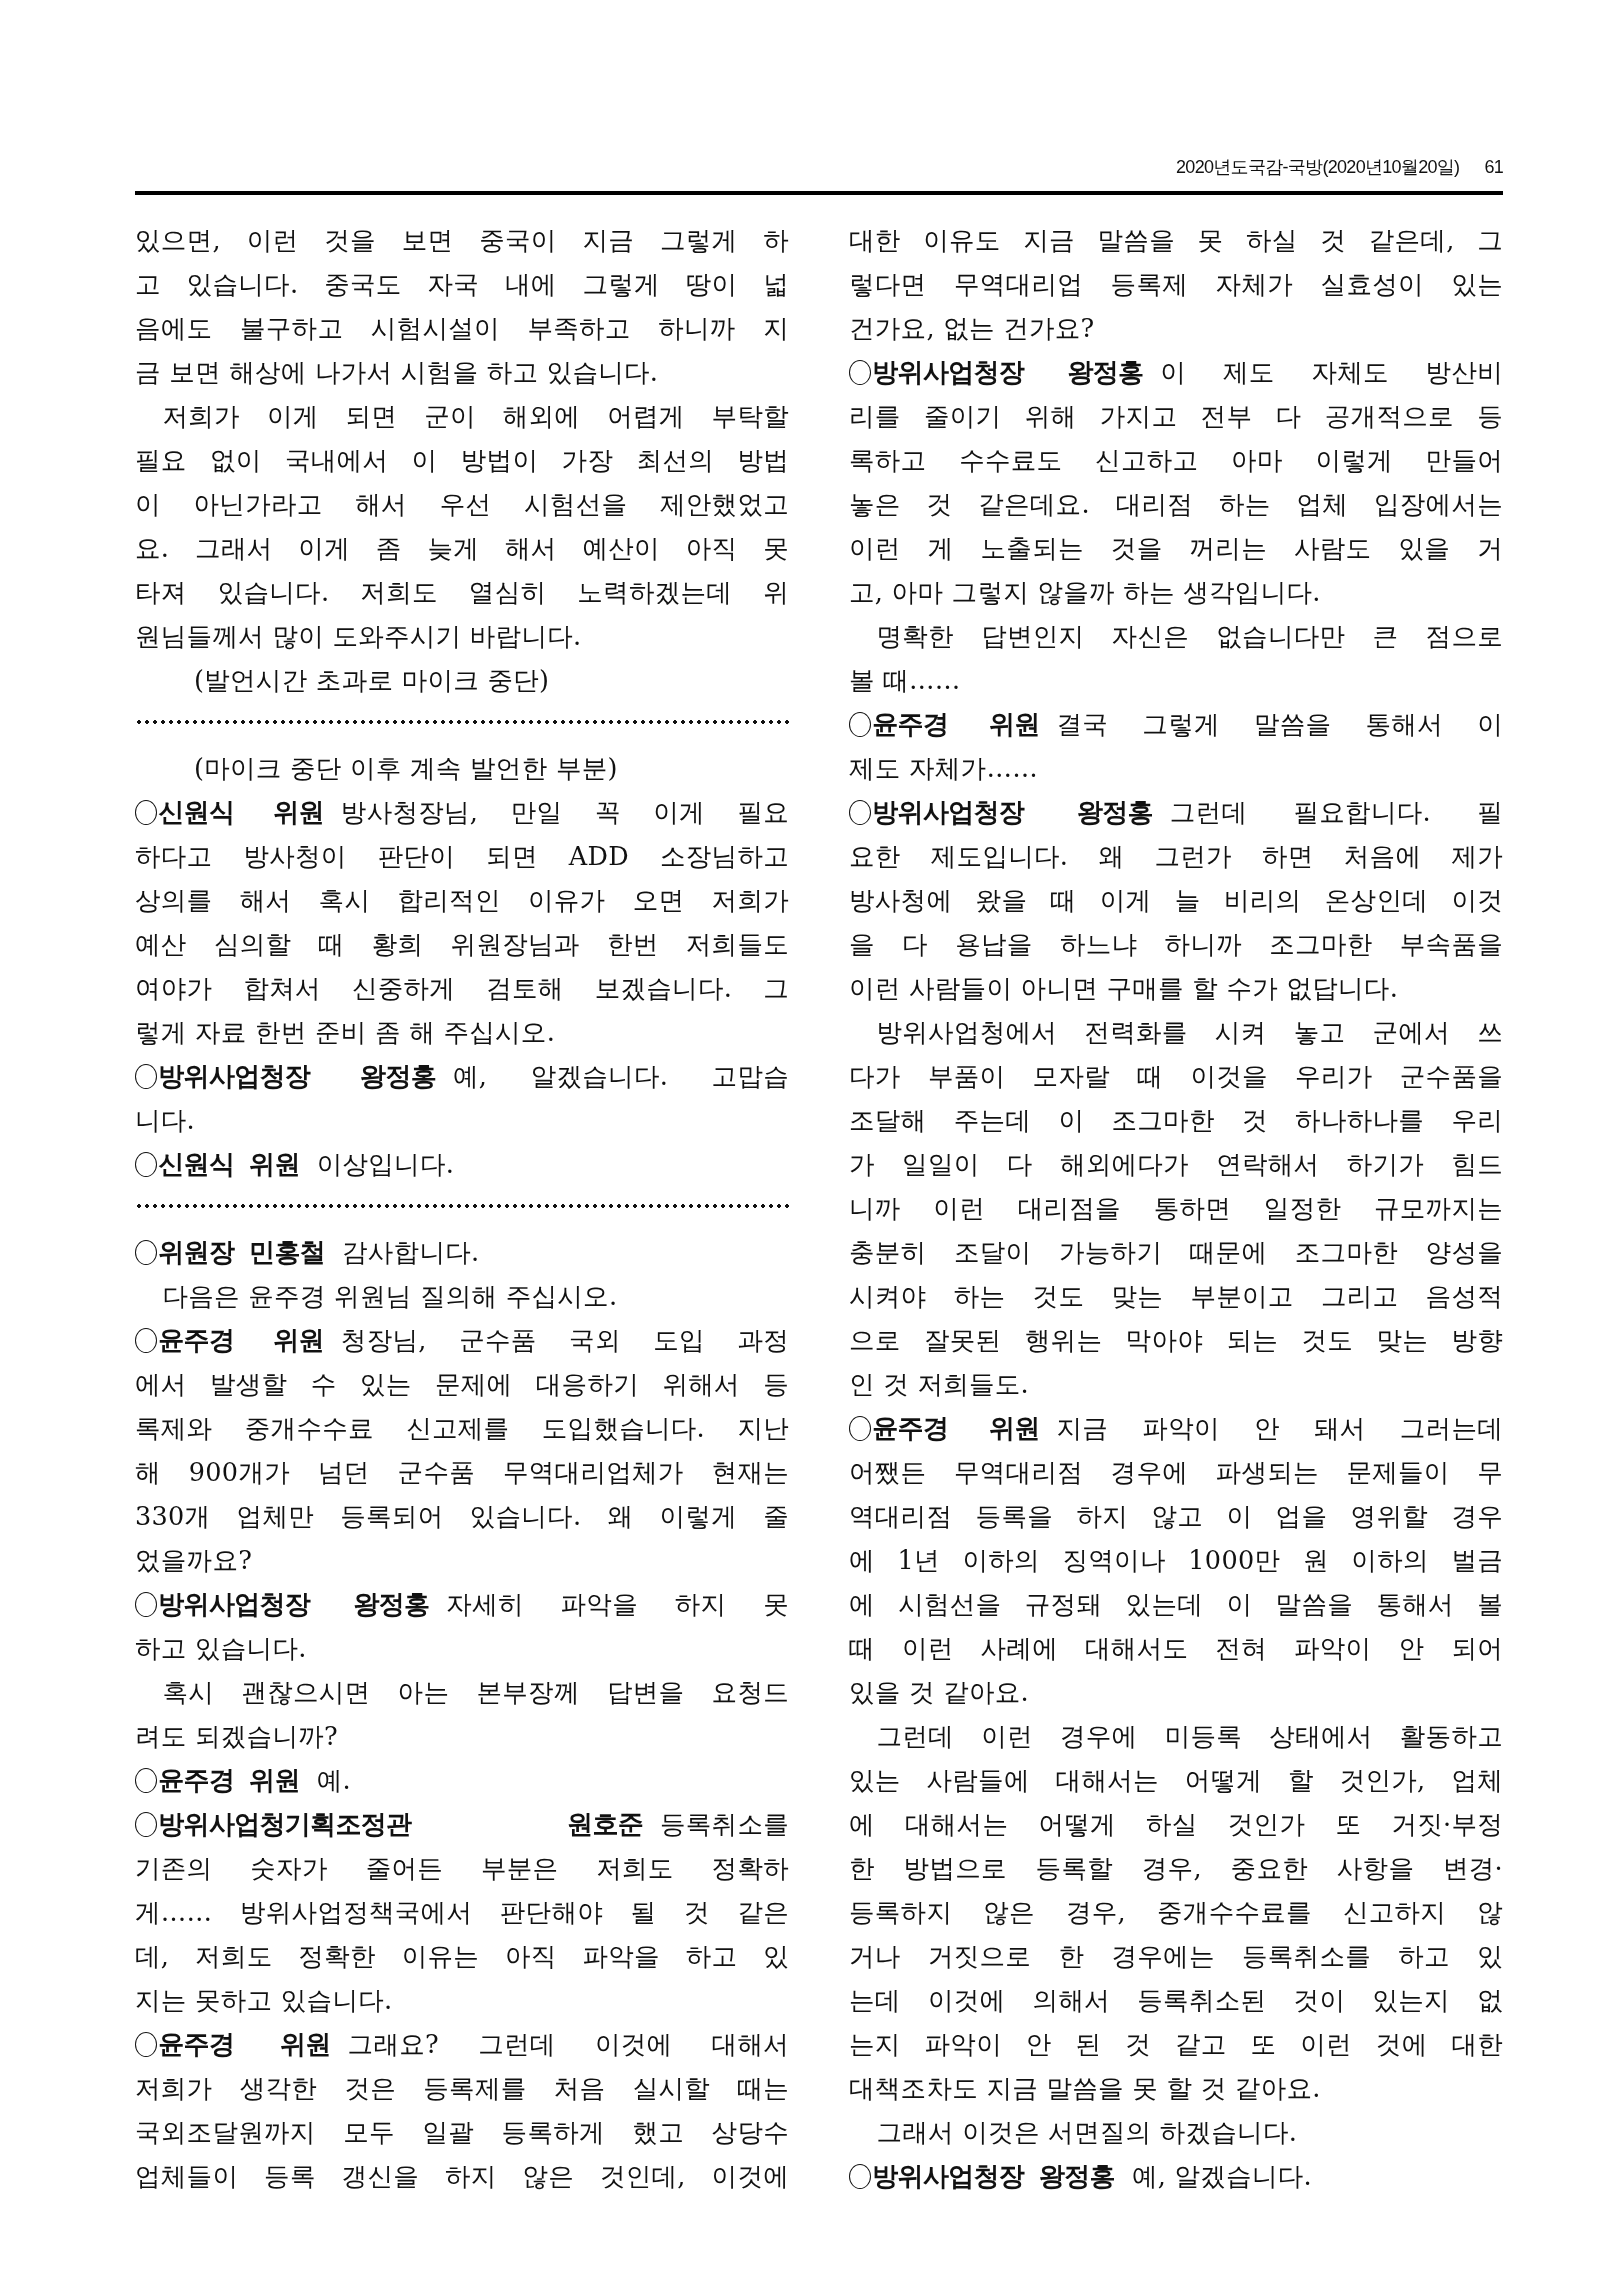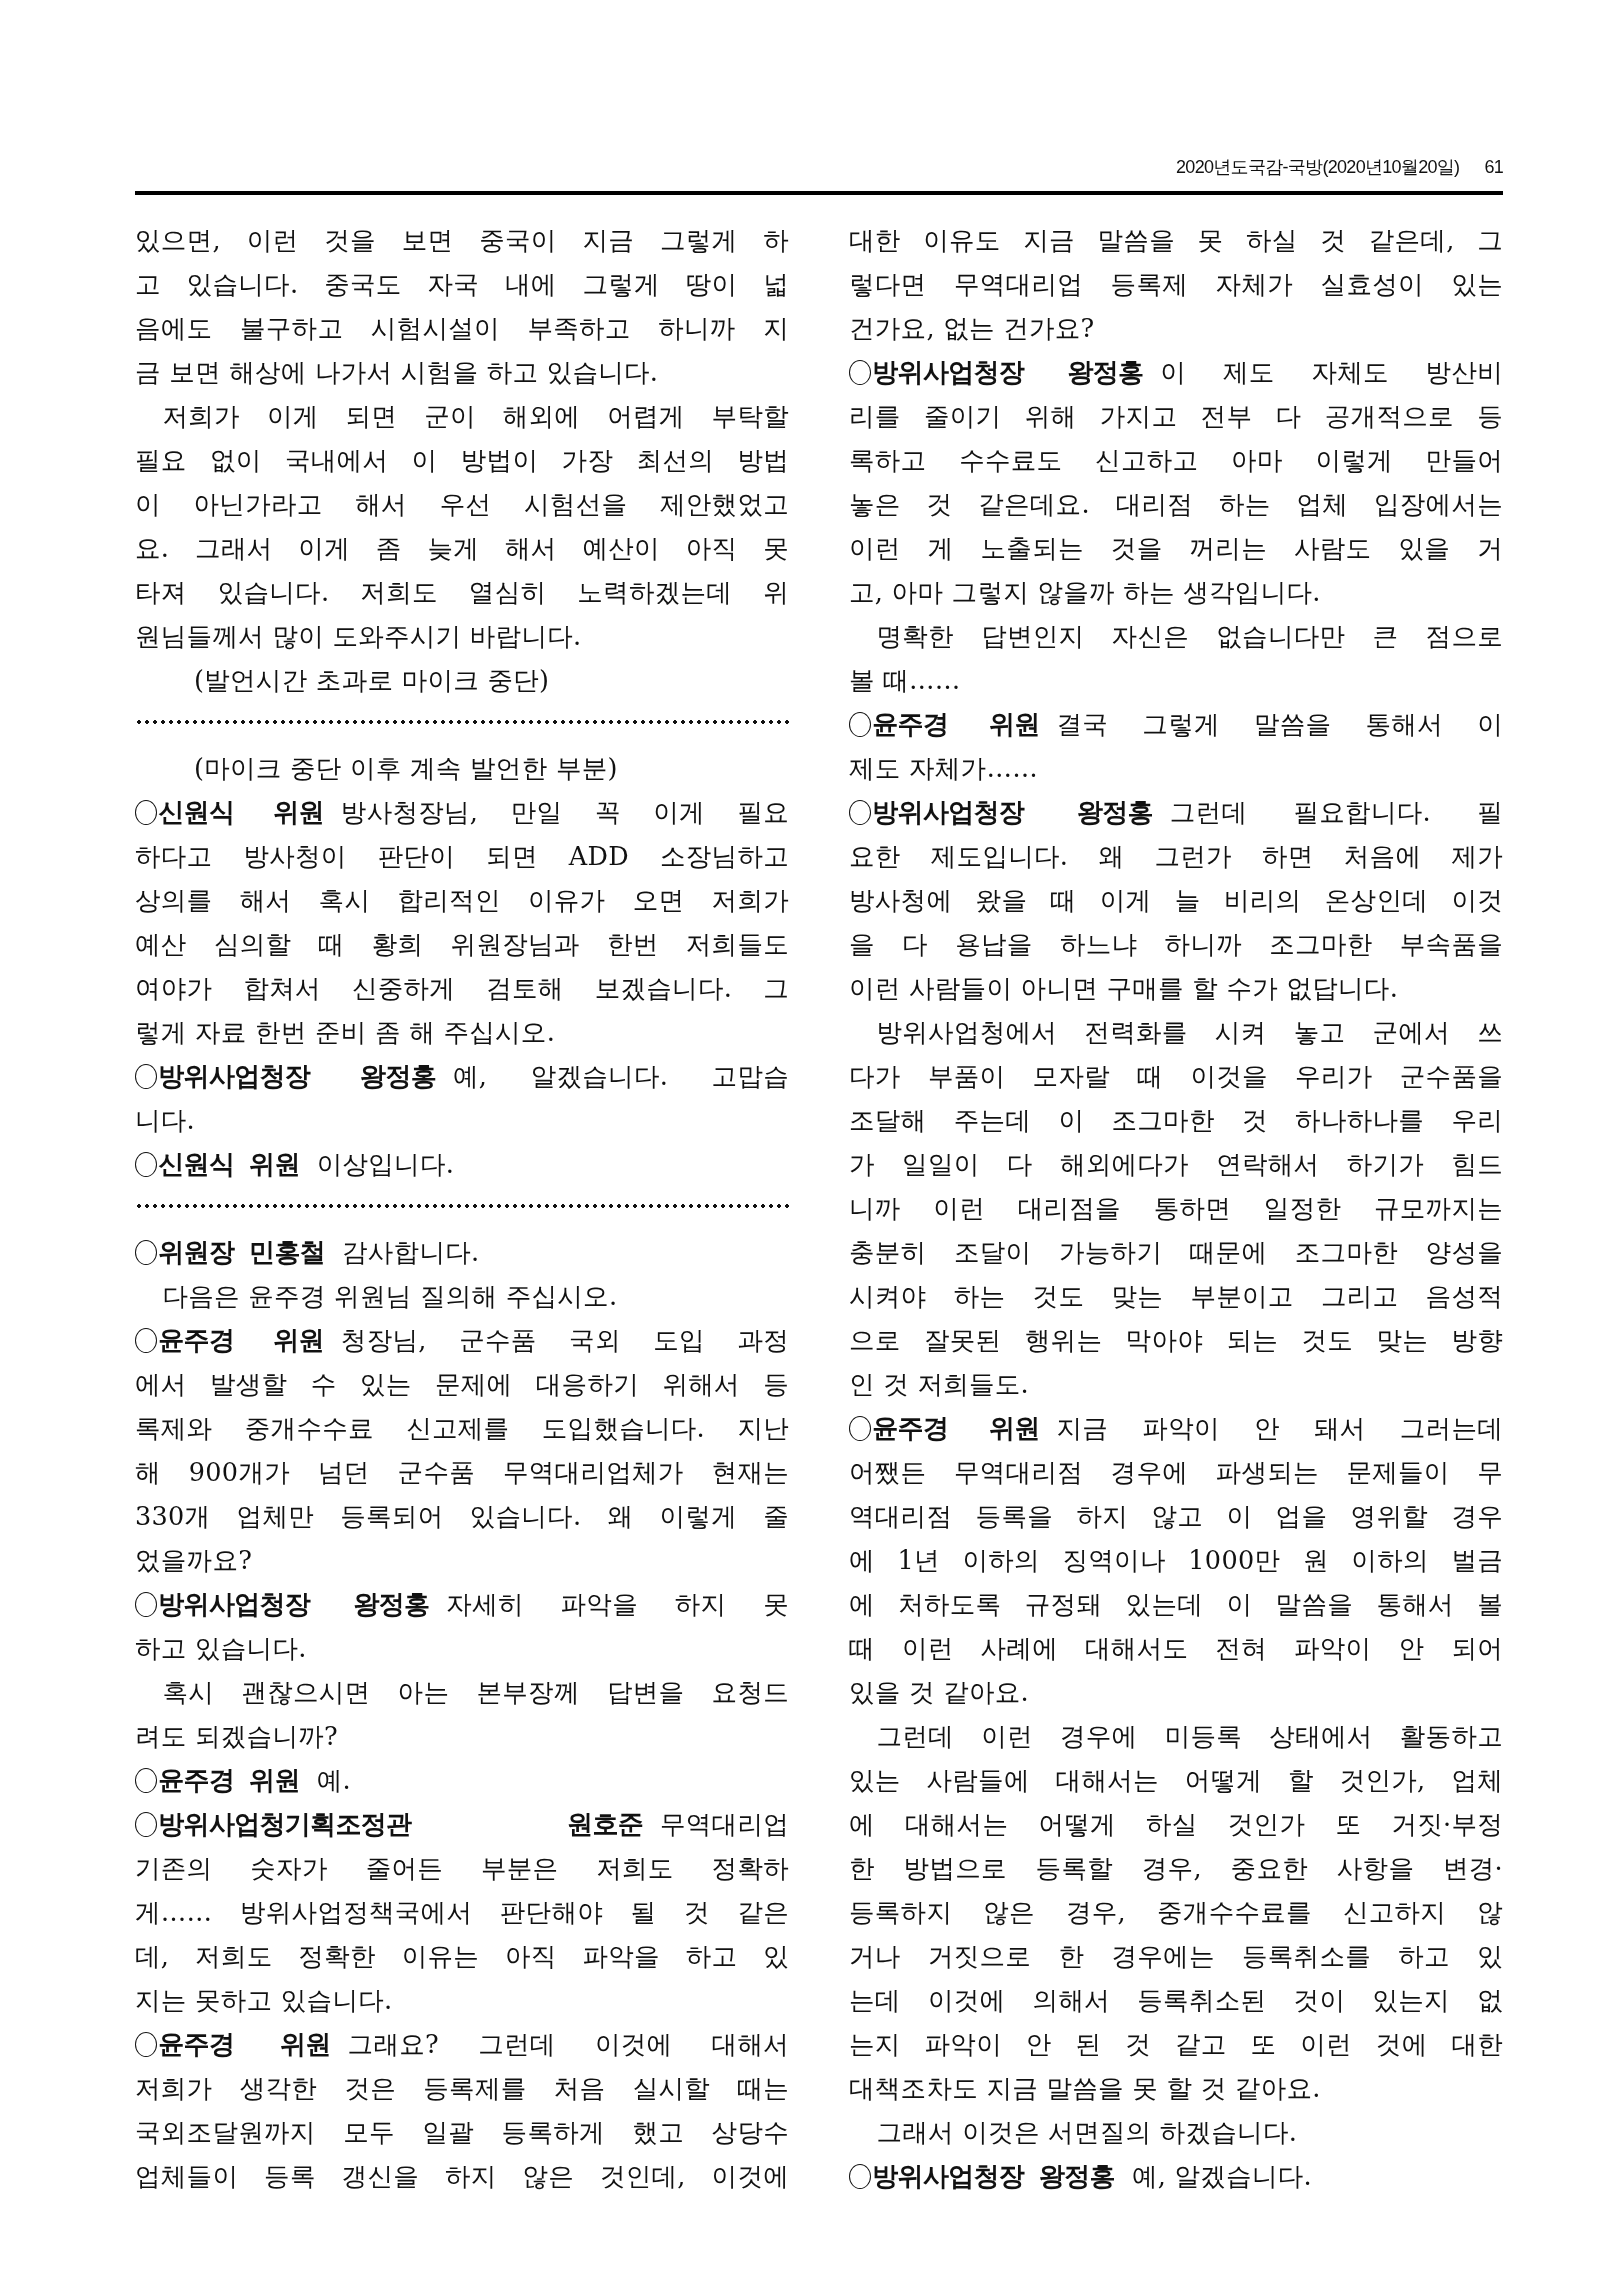--- a/index.html
+++ b/index.html
@@ -66,21 +66,21 @@
     <div class="line">에서 발생할 수 있는 문제에 대응하기 위해서 등</div>
     <div class="line">록제와 중개수수료 신고제를 도입했습니다. 지난</div>
     <div class="line">해 900개가 넘던 군수품 무역대리업체가 현재는</div>
     <div class="line">330개 업체만 등록되어 있습니다. 왜 이렇게 줄</div>
     <div class="line last">었을까요?</div>
     <div class="line"><span class="circle"></span><span class="speaker">방위사업청장 왕정홍</span><span>자세히 파악을 하지 못</span></div>
     <div class="line last">하고 있습니다.</div>
     <div class="line indent">혹시 괜찮으시면 아는 본부장께 답변을 요청드</div>
     <div class="line last">려도 되겠습니까?</div>
     <div class="line last"><span class="circle"></span><span class="speaker">윤주경 위원</span><span>예.</span></div>
-    <div class="line"><span class="circle"></span><span class="speaker">방위사업청기획조정관 원호준</span><span>무역대리업</span></div>
+    <div class="line"><span class="circle"></span><span class="speaker">방위사업청기획조정관 원호준</span><span>등록취소를</span></div>
     <div class="line">기존의 숫자가 줄어든 부분은 저희도 정확하</div>
     <div class="line">게…… 방위사업정책국에서 판단해야 될 것 같은</div>
     <div class="line">데, 저희도 정확한 이유는 아직 파악을 하고 있</div>
     <div class="line last">지는 못하고 있습니다.</div>
     <div class="line"><span class="circle"></span><span class="speaker">윤주경 위원</span><span>그래요? 그런데 이것에 대해서</span></div>
     <div class="line">저희가 생각한 것은 등록제를 처음 실시할 때는</div>
     <div class="line">국외조달원까지 모두 일괄 등록하게 했고 상당수</div>
     <div class="line">업체들이 등록 갱신을 하지 않은 것인데, 이것에</div>
   </div>
 <div class="col col-right" id="col-right">
@@ -108,21 +108,21 @@
     <div class="line">가 일일이 다 해외에다가 연락해서 하기가 힘드</div>
     <div class="line">니까 이런 대리점을 통하면 일정한 규모까지는</div>
     <div class="line">충분히 조달이 가능하기 때문에 조그마한 양성을</div>
     <div class="line">시켜야 하는 것도 맞는 부분이고 그리고 음성적</div>
     <div class="line">으로 잘못된 행위는 막아야 되는 것도 맞는 방향</div>
     <div class="line last">인 것 저희들도.</div>
     <div class="line"><span class="circle"></span><span class="speaker">윤주경 위원</span><span>지금 파악이 안 돼서 그러는데</span></div>
     <div class="line">어쨌든 무역대리점 경우에 파생되는 문제들이 무</div>
     <div class="line">역대리점 등록을 하지 않고 이 업을 영위할 경우</div>
     <div class="line">에 1년 이하의 징역이나 1000만 원 이하의 벌금</div>
-    <div class="line">에 처하도록 규정돼 있는데 이 말씀을 통해서 볼</div>
+    <div class="line">에 시험선을 규정돼 있는데 이 말씀을 통해서 볼</div>
     <div class="line">때 이런 사례에 대해서도 전혀 파악이 안 되어</div>
     <div class="line last">있을 것 같아요.</div>
     <div class="line indent">그런데 이런 경우에 미등록 상태에서 활동하고</div>
     <div class="line">있는 사람들에 대해서는 어떻게 할 것인가, 업체</div>
     <div class="line">에 대해서는 어떻게 하실 것인가 또 거짓·부정</div>
     <div class="line">한 방법으로 등록할 경우, 중요한 사항을 변경·</div>
     <div class="line">등록하지 않은 경우, 중개수수료를 신고하지 않</div>
     <div class="line">거나 거짓으로 한 경우에는 등록취소를 하고 있</div>
     <div class="line">는데 이것에 의해서 등록취소된 것이 있는지 없</div>
     <div class="line">는지 파악이 안 된 것 같고 또 이런 것에 대한</div>

